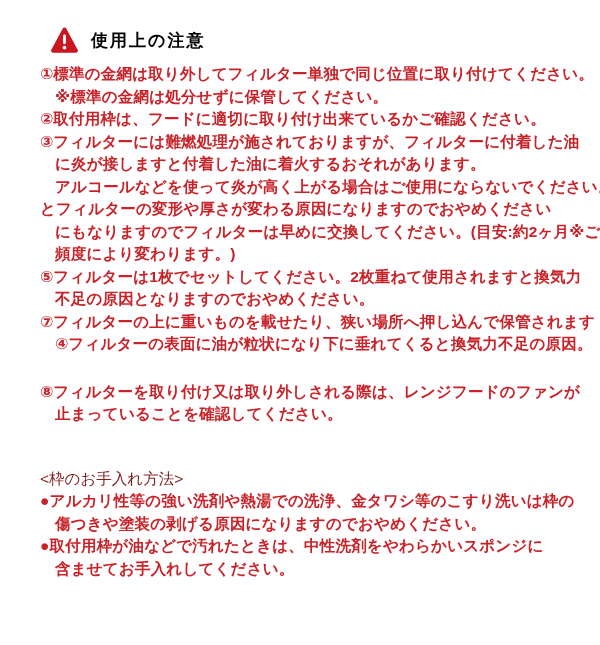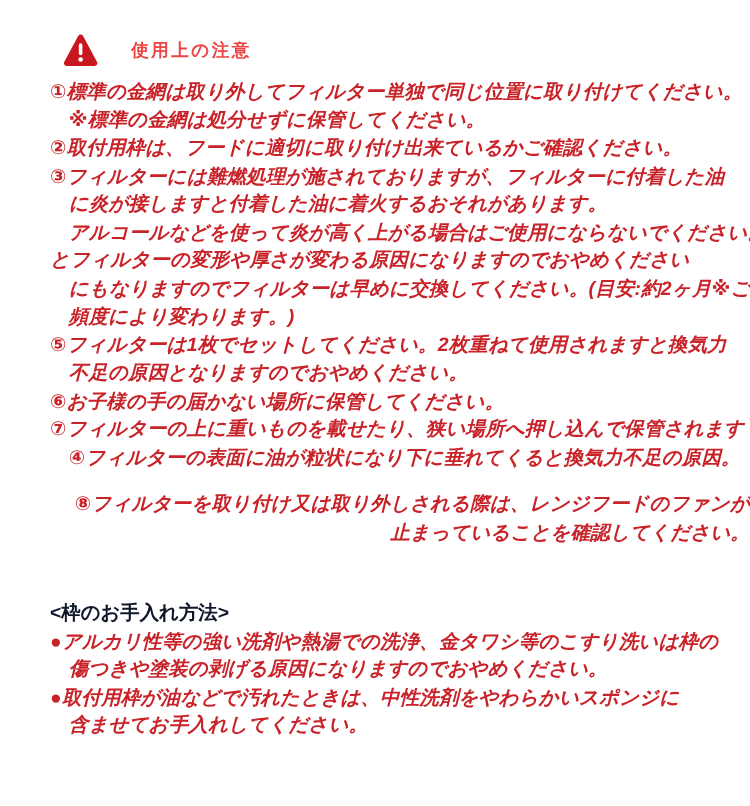--- a/index.html
+++ b/index.html
@@ -18,50 +18,49 @@
     display: flex;
     align-items: center;
     padding: 27px 0 0 50px;
   }
   .warn-icon {
     width: 29px; height: 27px;
     flex: 0 0 auto;
     display: inline-block;
   }
   .title {
-    font-size: 14px;
+    font-size: 17px;
     font-weight: bold;
-    color: #ef4444;
+    color: #000000;
     letter-spacing: 2px;
-    margin-left: 26px;
+    margin-left: 12px;
     white-space: nowrap;
   }
   .notes {
     padding: 9px 0 0 40px;
   }
   .ln {
     font-size: 15.5px;
     line-height: 22.5px;
     font-weight: bold;
     color: #c9232a;
     white-space: nowrap;
     letter-spacing: 0.2px;
-    font-style: italic;
   }
   .cont { padding-left: 15px; }
-  .para-gap { margin-top: 15px; text-align: right; }
+  .para-gap { margin-top: 25px; }
   .maintenance {
     padding-left: 40px;
     margin-top: 42px;
   }
   .m-heading {
     font-size: 15.5px;
     line-height: 22.5px;
-    font-weight: bold;
-    color: #0f172a;
+    font-weight: normal;
+    color: #7f1d1d;
     white-space: nowrap;
   }
 </style>
 </head>
 <body>
 
 <div class="page">
 
   <div class="header">
     <span class="warn-icon">
@@ -90,23 +89,20 @@
     <div class="para">
       <div class="ln">とフィルターの変形や厚さが変わる原因になりますのでおやめください</div>
       <div class="ln cont">にもなりますのでフィルターは早めに交換してください。(目安:約2ヶ月※ご使用</div>
       <div class="ln cont">頻度により変わります。)</div>
     </div>
     <div class="para">
       <div class="ln">⑤フィルターは1枚でセットしてください。2枚重ねて使用されますと換気力</div>
       <div class="ln cont">不足の原因となりますのでおやめください。</div>
     </div>
     <div class="para">
-      <div class="ln">⑥お子様の手の届かない場所に保管してください。</div>
-    </div>
-    <div class="para">
       <div class="ln">⑦フィルターの上に重いものを載せたり、狭い場所へ押し込んで保管されます</div>
       <div class="ln cont">④フィルターの表面に油が粒状になり下に垂れてくると換気力不足の原因。</div>
     </div>
     <div class="para para-gap">
       <div class="ln">⑧フィルターを取り付け又は取り外しされる際は、レンジフードのファンが</div>
       <div class="ln cont">止まっていることを確認してください。</div>
     </div>
   </div>
 
   <div class="maintenance">

